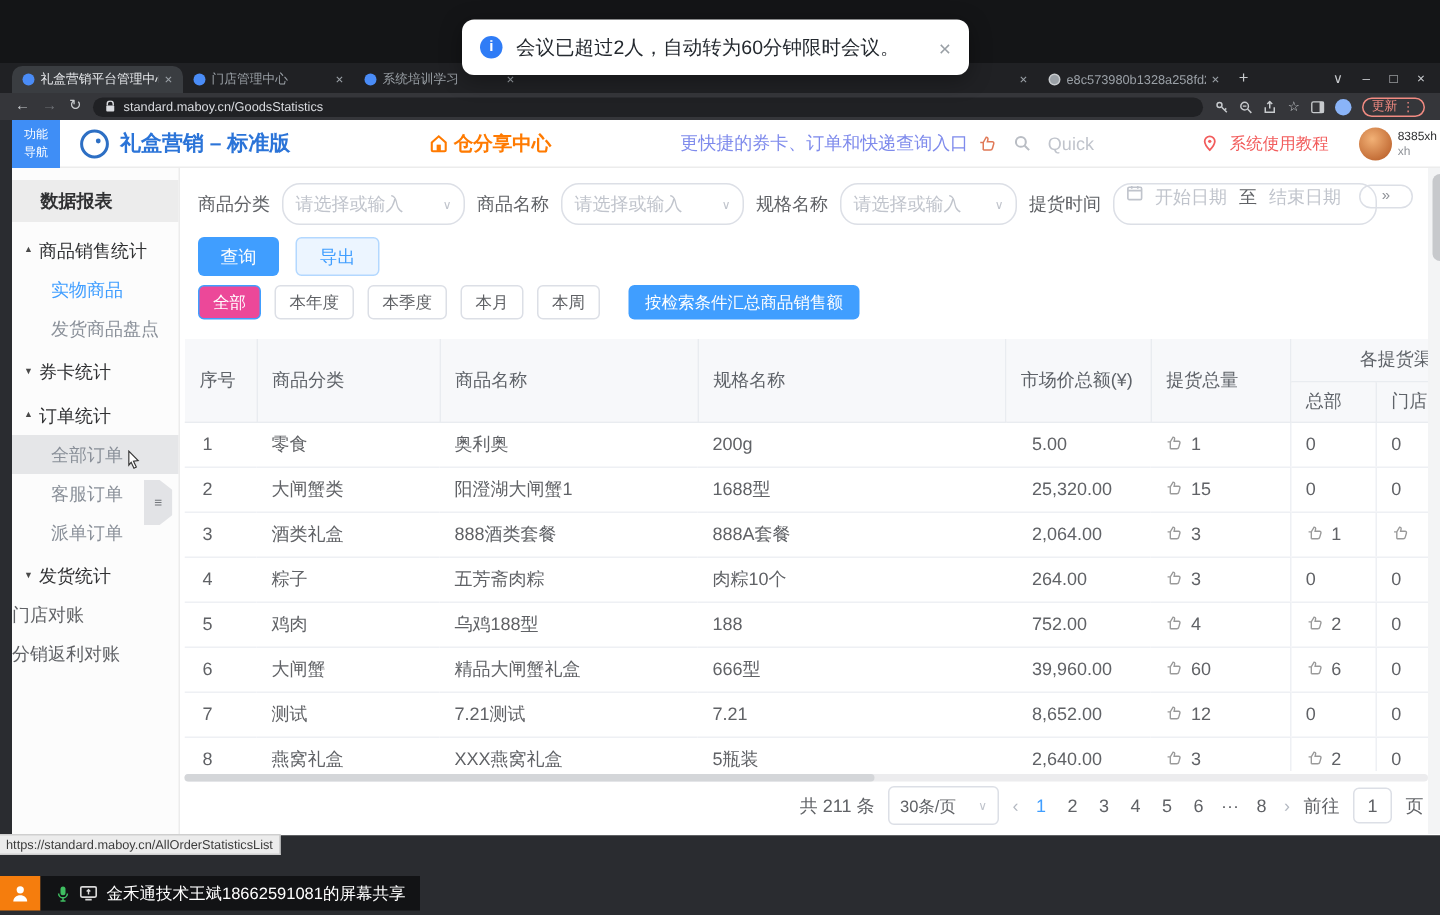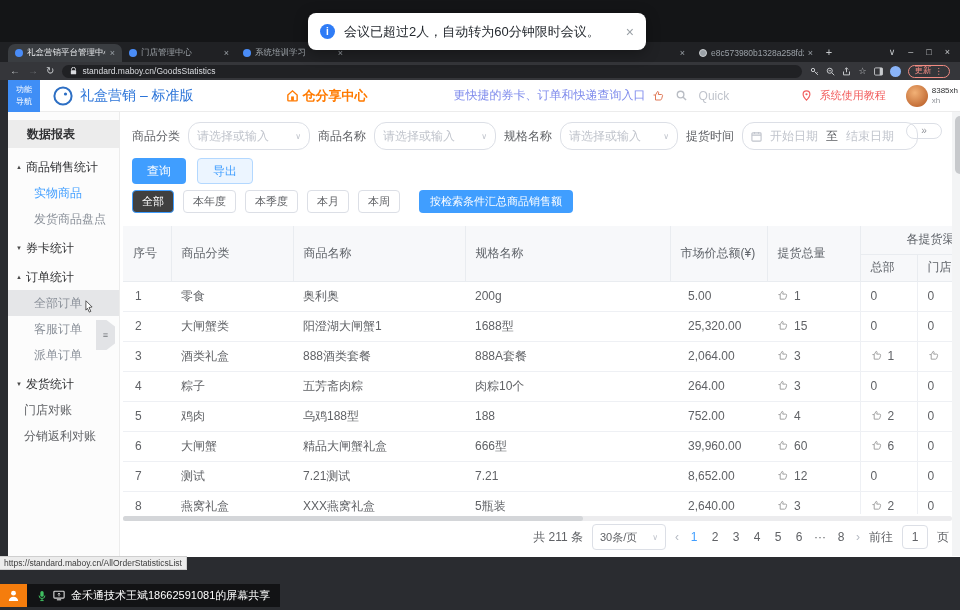--- a/index.html
+++ b/index.html
@@ -33,62 +33,62 @@
   .tb-right{display:flex;align-items:center;gap:7px}
   .tb-ico{display:flex;align-items:center;color:#c8cbce;font-size:9px}
   .avatar-mini{width:11px;height:11px;border-radius:50%;background:#8ab4f8}
   .update-pill{border:1px solid #f28b82;color:#f28b82;border-radius:8px;height:13px;display:flex;align-items:center;gap:3px;padding:0 6px;font-size:8.5px}
 
   
   .browser-body{position:absolute;left:8px;top:80px;width:960px;height:477px;background:#fff}
   .app-header{height:32px;display:flex;align-items:center;border-bottom:1px solid #ececec;background:#fff}
   .nav-toggle{width:32px;height:32px;background:#3f8ef6;color:#fff;font-size:8px;line-height:1.4;display:flex;flex-direction:column;align-items:center;justify-content:center;flex:none}
   .logo{width:20px;height:20px;margin-left:13px;flex:none}
-  .brand{margin-left:7px;color:#2b74d8;font-size:14px;font-weight:normal;white-space:nowrap}
+  .brand{margin-left:7px;color:#2b74d8;font-size:14px;font-weight:bold;white-space:nowrap}
   .share{margin-left:92px;display:flex;align-items:center;gap:4px;color:#ff7a00;font-size:13px;font-weight:bold;white-space:nowrap}
   .promo{margin-left:86px;color:#7f8bec;font-size:12px;white-space:nowrap}
   .promo-hand{margin-left:6px;display:inline-flex}
   .quick{display:flex;align-items:center;gap:12px;margin-left:12px;color:#c0c4cc;font-size:12px}
   .hdr-right{margin-left:auto;display:flex;align-items:center;padding-right:10px}
   .tutorial{color:#f25c5c;font-size:11px;display:flex;align-items:center;gap:9px;white-space:nowrap}
   .avatar{width:22px;height:22px;border-radius:50%;background:radial-gradient(circle at 40% 35%,#f2b176,#b2541f);margin-left:20px;flex:none}
   .user-names{font-size:8px;color:#303133;line-height:1.25;margin-left:4px}
   .user-sub{color:#909399}
 
   .app-body{display:flex;height:444px}
 
   
   .sidebar{width:112px;background:#fcfcfc;border-right:1px solid #ececec;position:relative;flex:none;font-size:12px}
   .sb-title{height:28px;margin-top:8px;background:#ececec;display:flex;align-items:center;padding-left:19px;font-weight:bold;color:#303133}
   .sb-menu{margin-top:6px}
   .sb-item{height:26px;display:flex;align-items:center;white-space:nowrap}
   .sb-item.group{padding-left:8px;gap:4px;color:#303133;margin-top:3px}
   .sb-arrow{font-size:6px;color:#4a4a4a}
   .sb-item.child{padding-left:26px;color:#8a9099}
-  .sb-item.item{padding-left:16px;color:#606266}
+  .sb-item.item{color:#606266}
   .sb-item.active{color:#409eff}
   .sb-item.hover{background:#e5e6e8}
   .sb-cursor{margin-left:2px;margin-top:8px;display:inline-flex}
   .sb-handle{position:absolute;right:4px;top:208px;width:19px;height:30px;background:#e2e3e6;clip-path:polygon(0 0,55% 0,100% 22%,100% 78%,55% 100%,0 100%);display:flex;align-items:center;justify-content:center;color:#73767b;font-size:9px}
 
   
   .main{flex:1;background:#fff;position:relative;overflow:hidden}
   .filter-row{position:absolute;top:10px;left:12px;display:flex;align-items:center;gap:8px;font-size:12px;color:#606266;white-space:nowrap}
   .sel{width:122px;height:28px;border:1px solid #dcdfe6;border-radius:12px;display:flex;align-items:center;justify-content:space-between;padding:0 8px;color:#c0c4cc}
   .caret{color:#c0c4cc;font-size:8px}
-  .date-box{height:28px;width:176px;border:1px solid #dcdfe6;border-radius:12px;display:flex;align-items:center;gap:8px;padding:0 8px;color:#c0c4cc}
+  .date-box{height:28px;width:176px;border:1px solid #dcdfe6;border-radius:12px;display:flex;gap:8px;padding:0 8px;color:#c0c4cc}
   .date-sep{color:#606266}
   .expand-pill{position:absolute;top:11px;right:10px;width:36px;height:16px;border:1px solid #dcdfe6;border-radius:8px;color:#909399;font-size:10px;display:flex;align-items:center;justify-content:center;line-height:1}
   .action-row{position:absolute;top:46px;left:12px;display:flex;gap:11px}
   .btn{height:26px;padding:0 15px;border-radius:4px;font-size:12px;display:flex;align-items:center}
   .btn.primary{background:#409eff;color:#fff}
   .btn.plain{background:#ecf5ff;color:#409eff;border:1px solid #b3d8ff}
   .range-row{position:absolute;top:78px;left:12px;display:flex;gap:9px;align-items:center}
   .rbtn{height:23px;padding:0 9px;border:1px solid #dcdfe6;border-radius:4px;font-size:11px;color:#606266;background:#fff;display:flex;align-items:center}
-  .rbtn.active{background:#404040;border-color:#409eff;color:#fff}
+  .rbtn.active{background:#ec4899;border-color:#409eff;color:#fff}
   .summary-btn{height:23px;padding:0 11px;background:#409eff;color:#fff;border-radius:4px;font-size:11px;display:flex;align-items:center;margin-left:10px}
 
   
   .table-wrap{position:absolute;top:114px;left:3px;width:829px;height:288px;overflow:hidden}
   table{border-collapse:collapse;table-layout:fixed;width:890px;font-size:12px;color:#606266}
   th{background:#f7f8fa;border-bottom:1px solid #e9ecf0;border-right:1px solid #e9ecf0;font-weight:normal;text-align:left;padding:0 10px;color:#5f6369;white-space:nowrap;overflow:hidden}
   thead tr:first-child th{height:28px}
   thead tr:last-child th{height:27px}
   th.group{text-align:center}
   td{height:30px;border-bottom:1px solid #eef0f4;padding:0 10px;white-space:nowrap;overflow:hidden}

